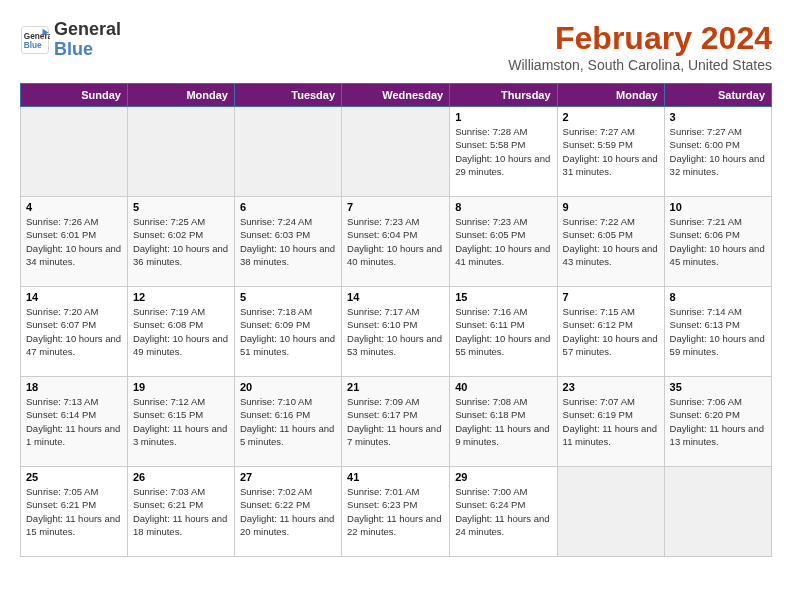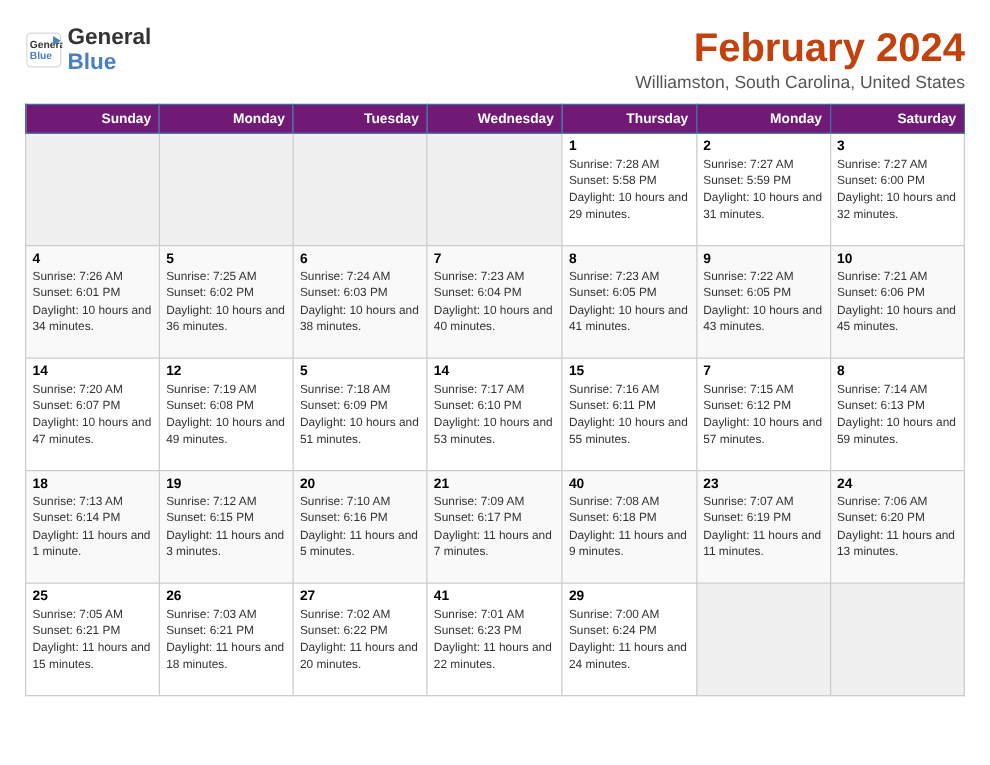--- a/index.html
+++ b/index.html
@@ -222,21 +222,21 @@
         </td>
         <td>
           <div class="day-num">40</div>
           <div class="day-info">Sunrise: 7:08 AM<br>Sunset: 6:18 PM<br>Daylight: 11 hours and 9 minutes.</div>
         </td>
         <td>
           <div class="day-num">23</div>
           <div class="day-info">Sunrise: 7:07 AM<br>Sunset: 6:19 PM<br>Daylight: 11 hours and 11 minutes.</div>
         </td>
         <td>
-          <div class="day-num">24</div>
+          <div class="day-num">35</div>
           <div class="day-info">Sunrise: 7:06 AM<br>Sunset: 6:20 PM<br>Daylight: 11 hours and 13 minutes.</div>
         </td>
       </tr>
       <tr>
         <td>
           <div class="day-num">25</div>
           <div class="day-info">Sunrise: 7:05 AM<br>Sunset: 6:21 PM<br>Daylight: 11 hours and 15 minutes.</div>
         </td>
         <td>
           <div class="day-num">26</div>

